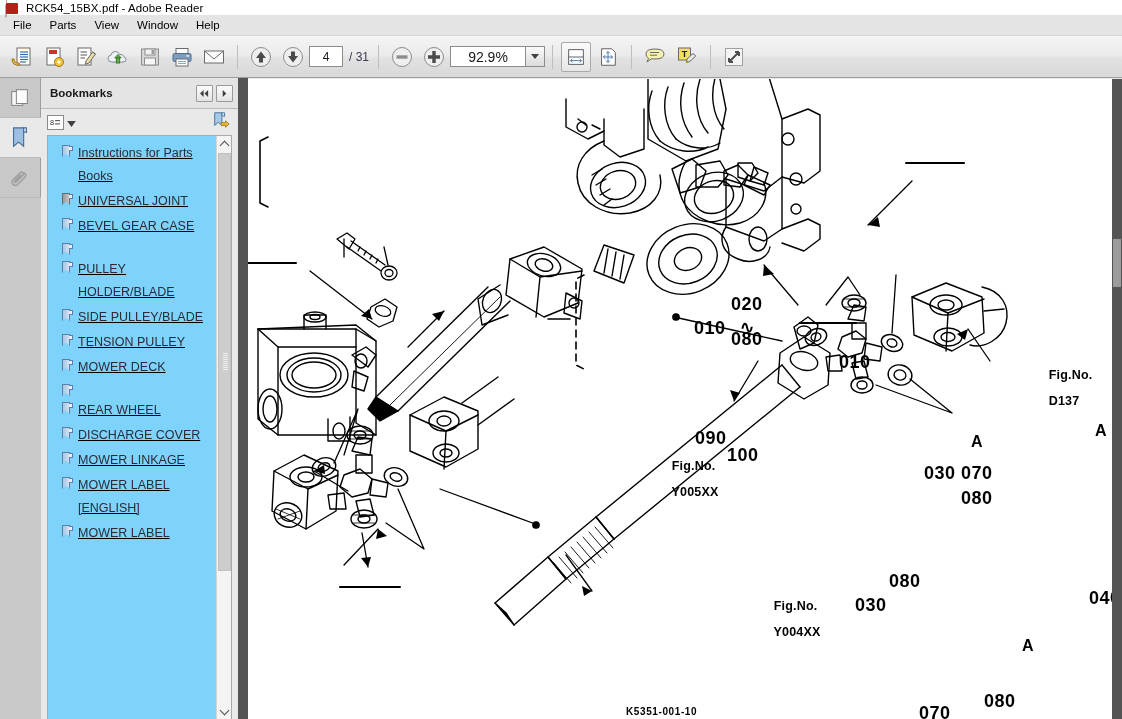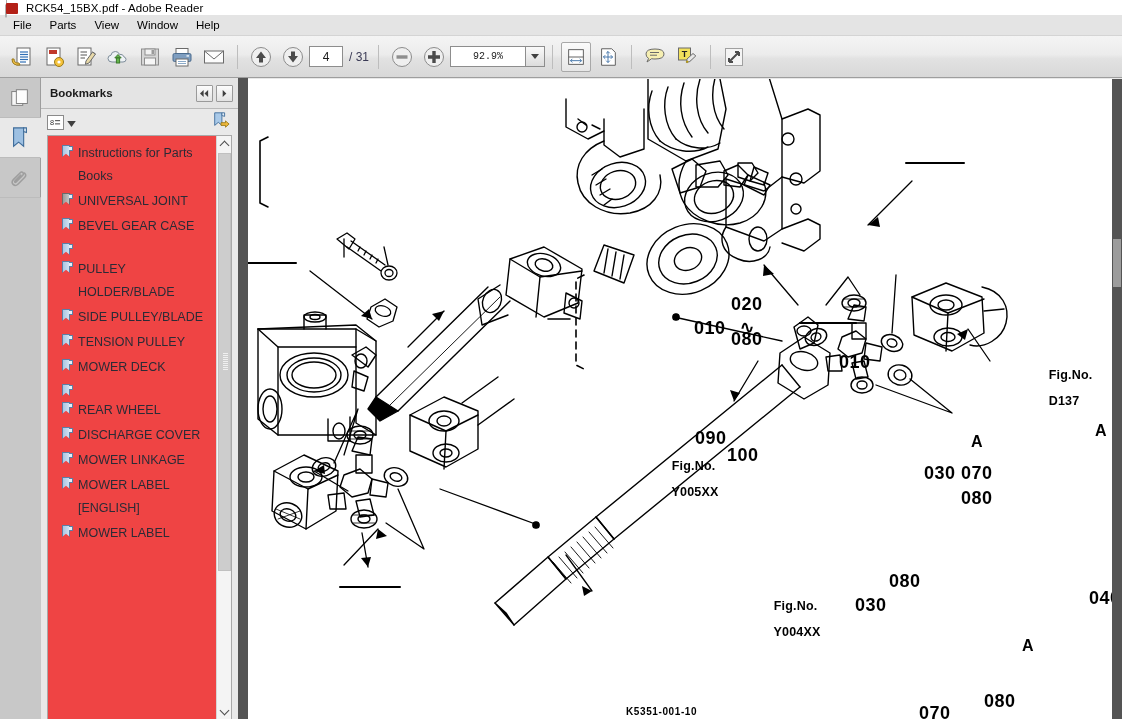--- a/index.html
+++ b/index.html
@@ -122,23 +122,23 @@
     font-size: 12px;
     color: #3a3a55;
     white-space: nowrap;
     margin-right: 2px;
   }
   .zoombox {
     width: 75px; height: 21px;
     background: #ffffff;
     border: 1px solid #8d8d8d;
     border-right: none;
-    font-size: 10px;
+    font-size: 14px;
     color: #1a1a1a;
-    display: flex; align-items: center; justify-content: center; font-family: Liberation Mono, monospace;
+    display: flex; align-items: center; justify-content: center;
   }
   .zoomarrow {
     width: 20px; height: 21px;
     border: 1px solid #8d8d8d;
     background: linear-gradient(to bottom,#fafafa,#dcdcdc);
     display: flex; align-items: center; justify-content: center;
   }
   .caret-dn {
     width: 0; height: 0;
     border-left: 4px solid transparent;
@@ -225,26 +225,27 @@
     border: 1px solid #8a8a8a;
     background: #ffffff;
     display: flex; align-items: center; justify-content: center;
     font-size: 8px;
     color: #333;
     line-height: 1;
   }
   .bm-list-wrap {
     flex: 1 1 auto;
     margin: 0 6px 0 6px;
-    background: #ef4444;
+    background: #7dd3fc;
     border: 1px solid #a9a9a9;
     border-bottom: none;
     display: flex;
     min-height: 0;
     overflow: hidden;
+    text-decoration: underline;
   }
   .bm-list {
     flex: 1 1 auto;
     padding: 5px 0 0 0;
     overflow: hidden;
   }
   .bm-item {
     display: flex;
     align-items: flex-start;
     padding: 1px 2px 1px 14px;

